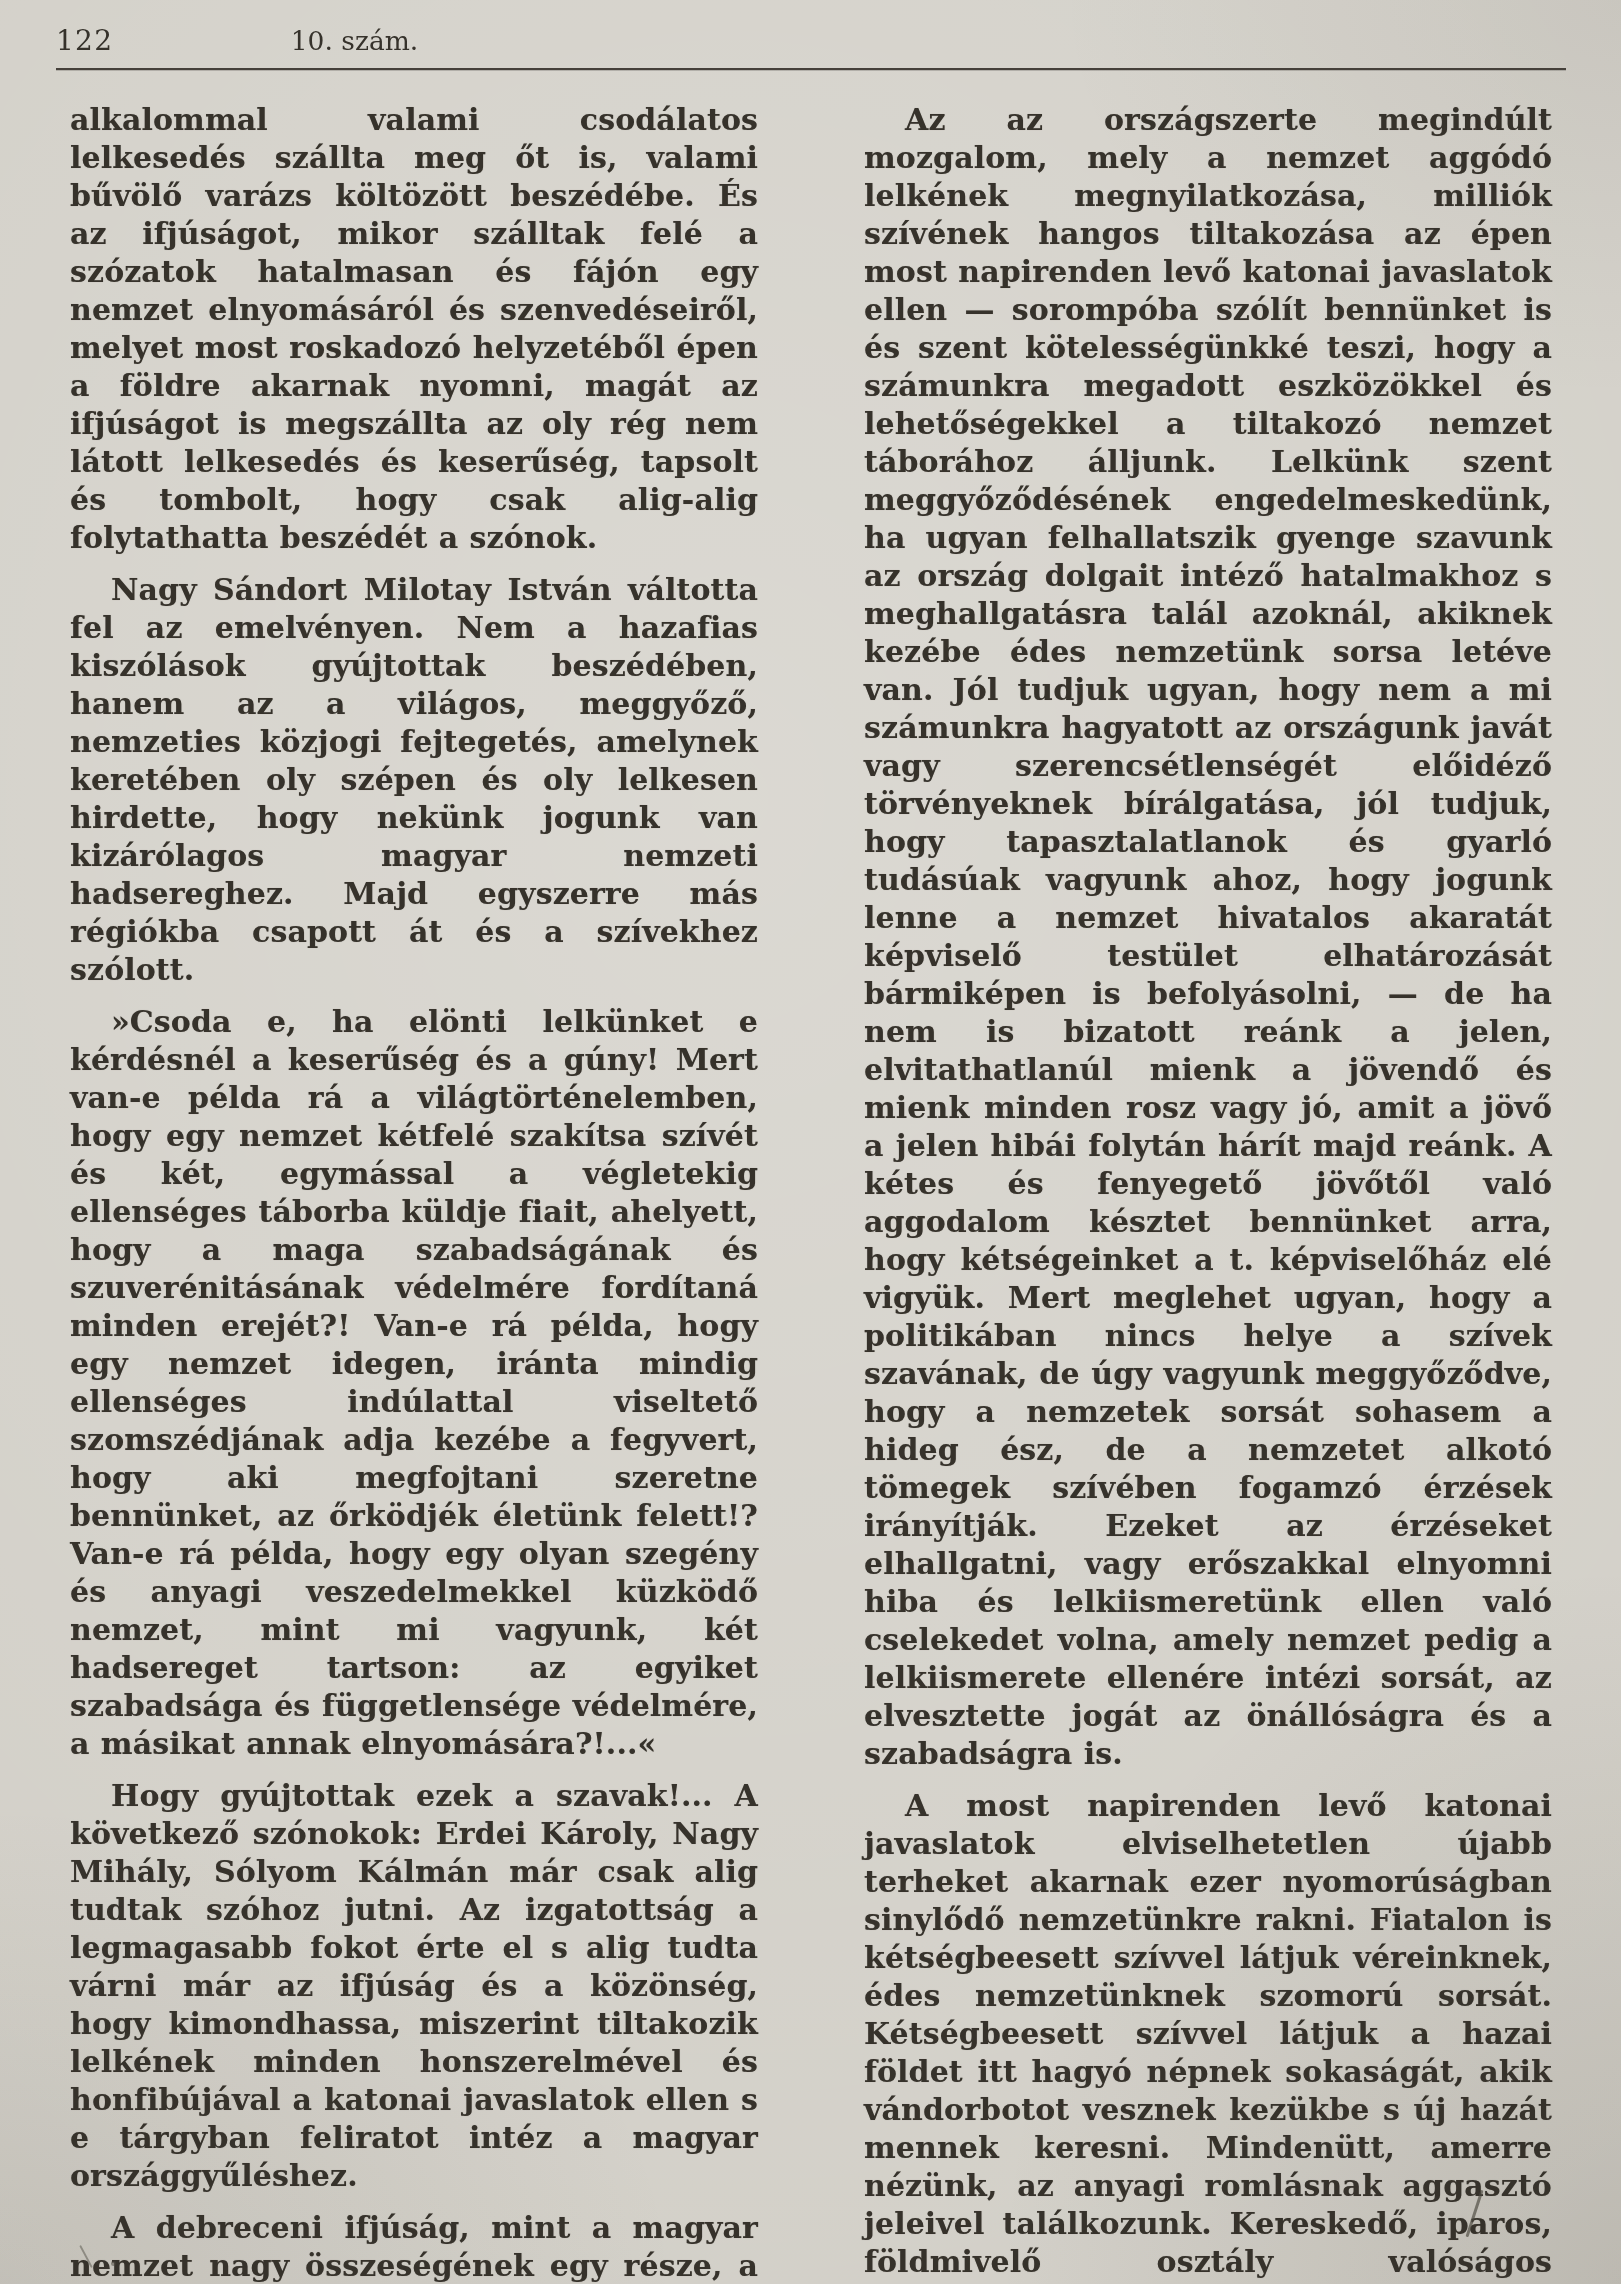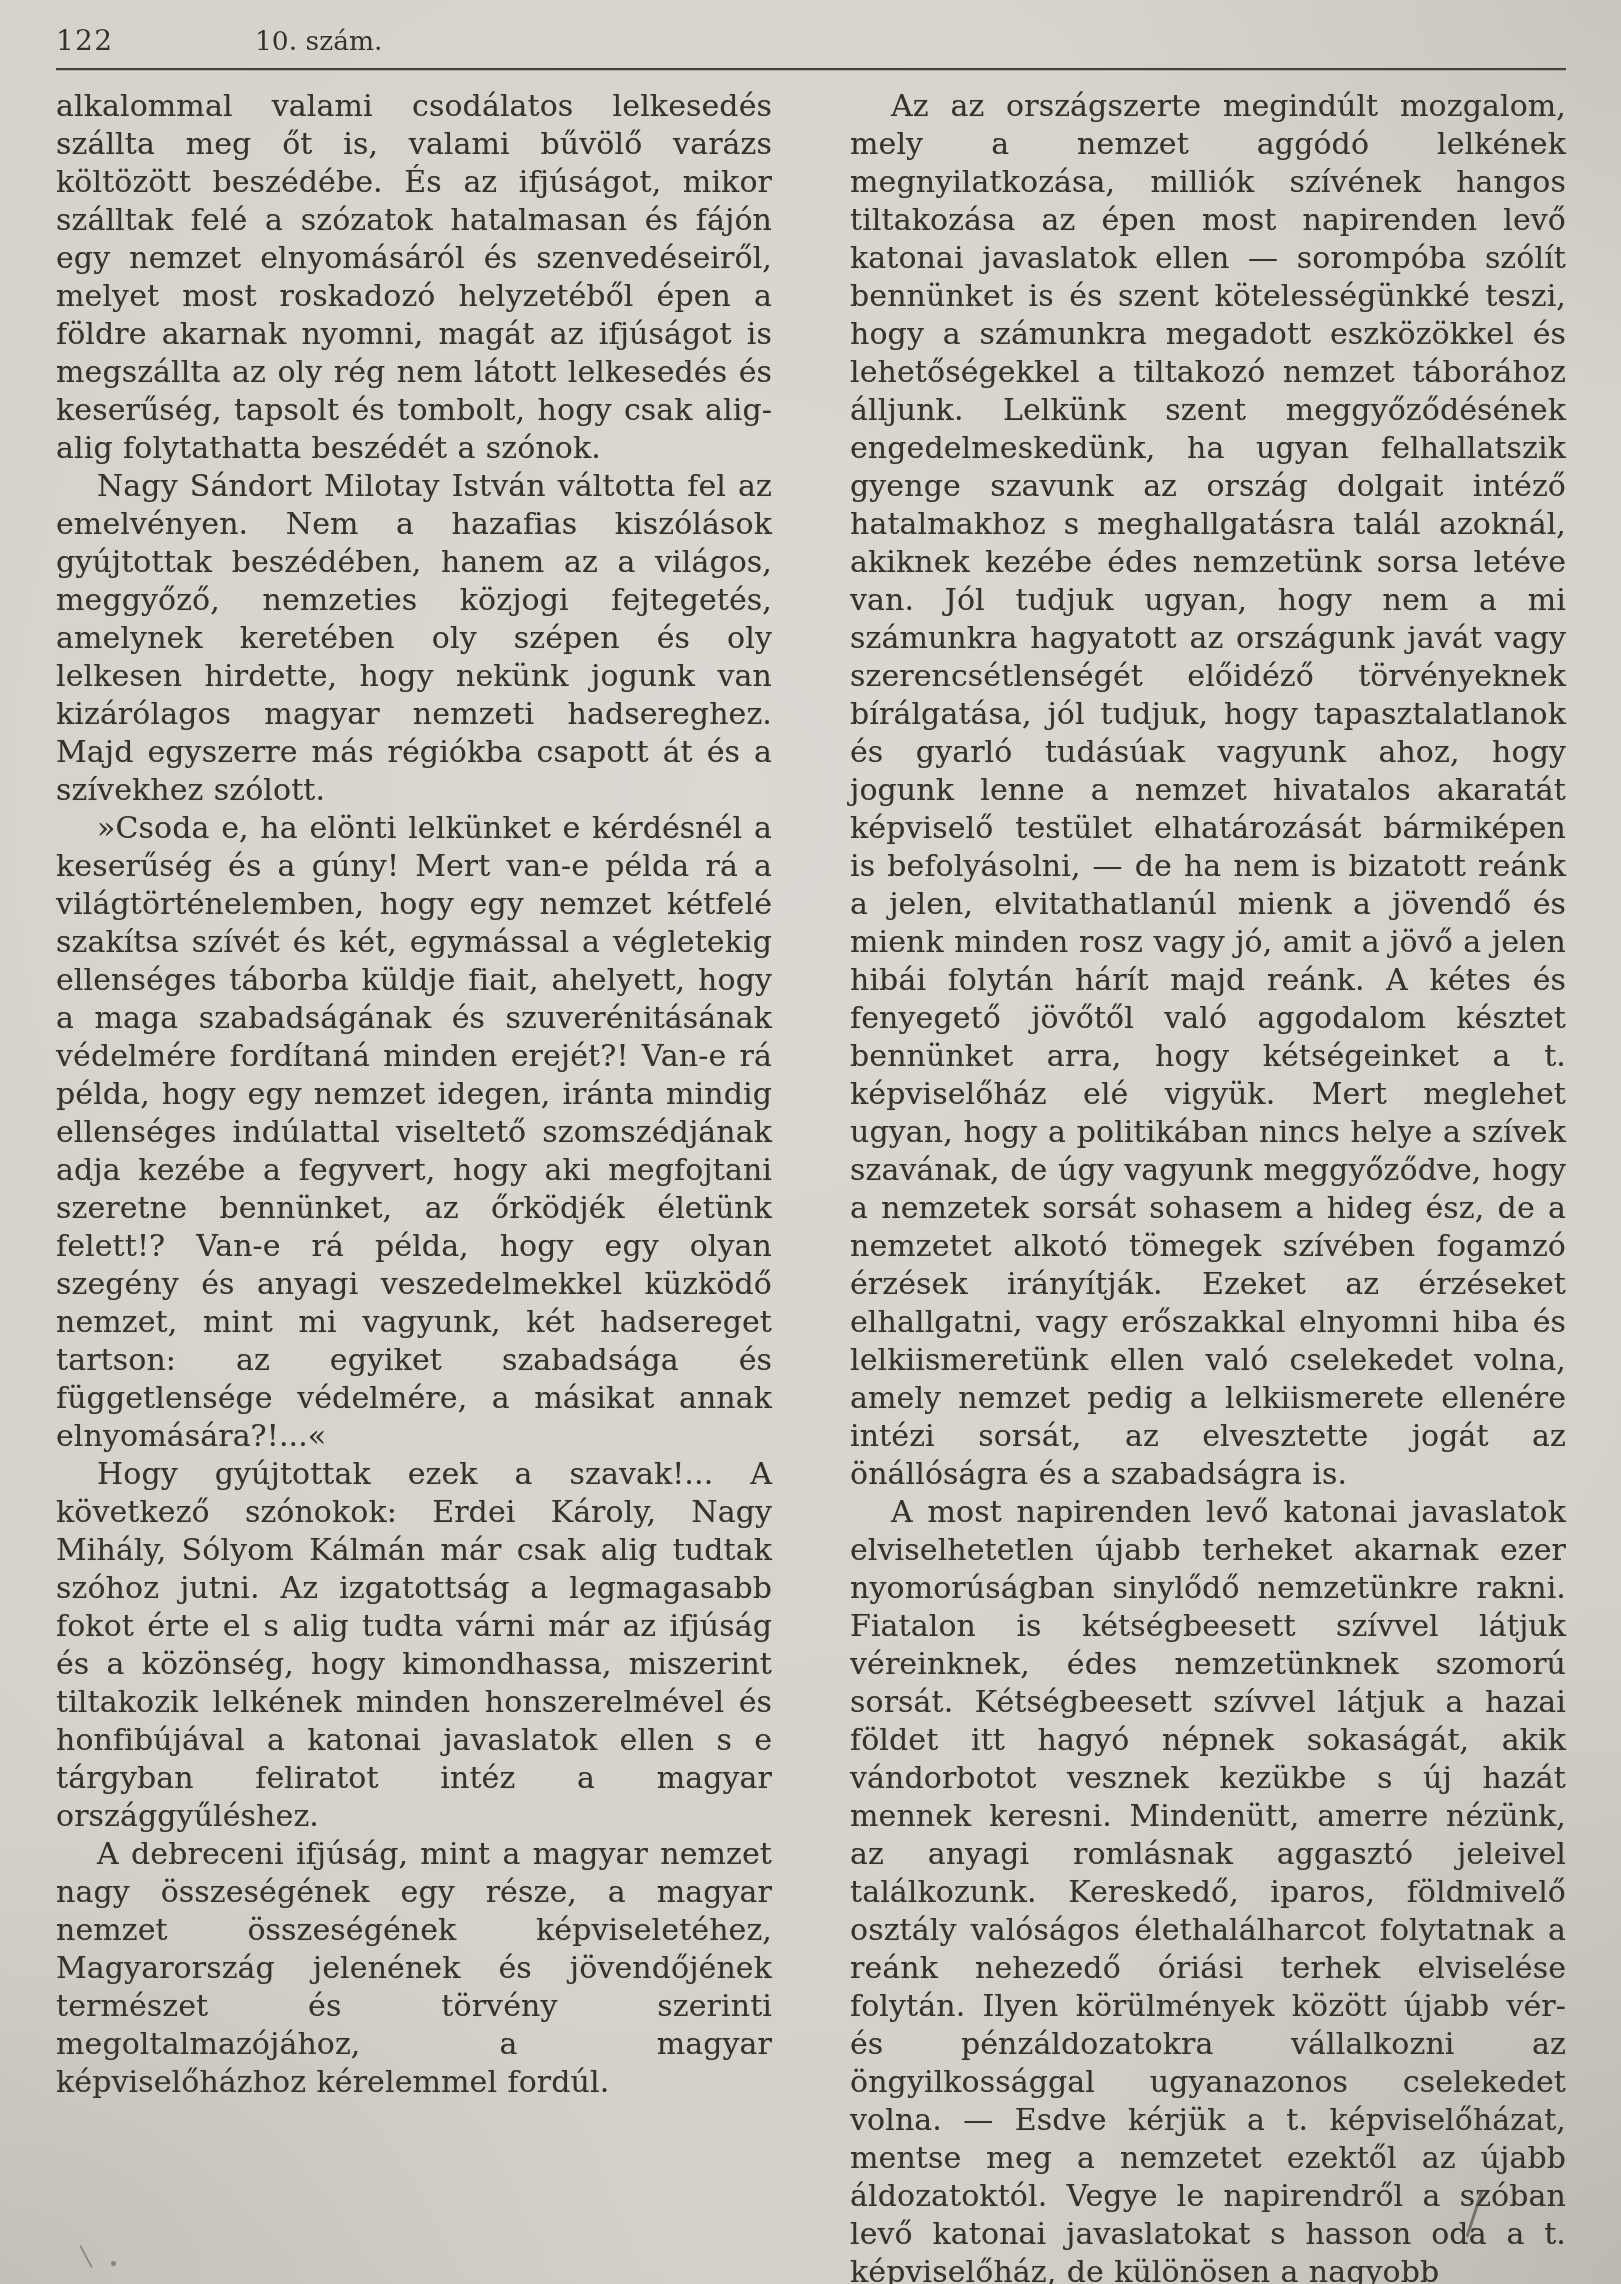--- a/index.html
+++ b/index.html
@@ -35,21 +35,21 @@
   .journal-title {
     flex: 1;
     text-align: center;
     font-variant: small-caps;
     font-size: 33px;
     letter-spacing: 2.6px;
     color: #3a362f;
   }
   .issue-number {
     width: 199px;
-    text-align: left;
+    text-align: center;
     font-size: 26.5px;
   }
   .rule {
     margin-top: 10.6px;
     height: 2px;
     background: #45403a;
     box-shadow: 0 0.7px 0 rgba(69,64,58,0.35);
   }
   .columns {
     display: flex;
@@ -60,21 +60,21 @@
     flex: 1;
     font-size: 30px;
     line-height: 38px;
     text-align: justify;
     text-justify: inter-word;
     hyphens: auto;
     letter-spacing: 0.1px;
     word-spacing: 0.7px;
     text-shadow: 0 0 0.7px rgba(54,50,43,0.35);
   }
-  .para { margin: 0; }
+  .para { margin: 14px; font-weight: bold; }
   .para.indent { text-indent: 41px; }
   .scan-mark { position: absolute; background: #4a463e; opacity: 0.65; border-radius: 1.3px; }
   .mark-br { right: 146px; bottom: 46px; width: 2.6px; height: 49px; transform: rotate(18deg); }
   .mark-bl { left: 85px; bottom: 14.6px; width: 2px; height: 25px; transform: rotate(-28deg); opacity: 0.45; }
   .mark-bl-dot { left: 111px; bottom: 18.5px; width: 4.6px; height: 4.6px; border-radius: 50%; opacity: 0.5; }
 </style>
 </head>
 <body>
 
 <div class="page">

